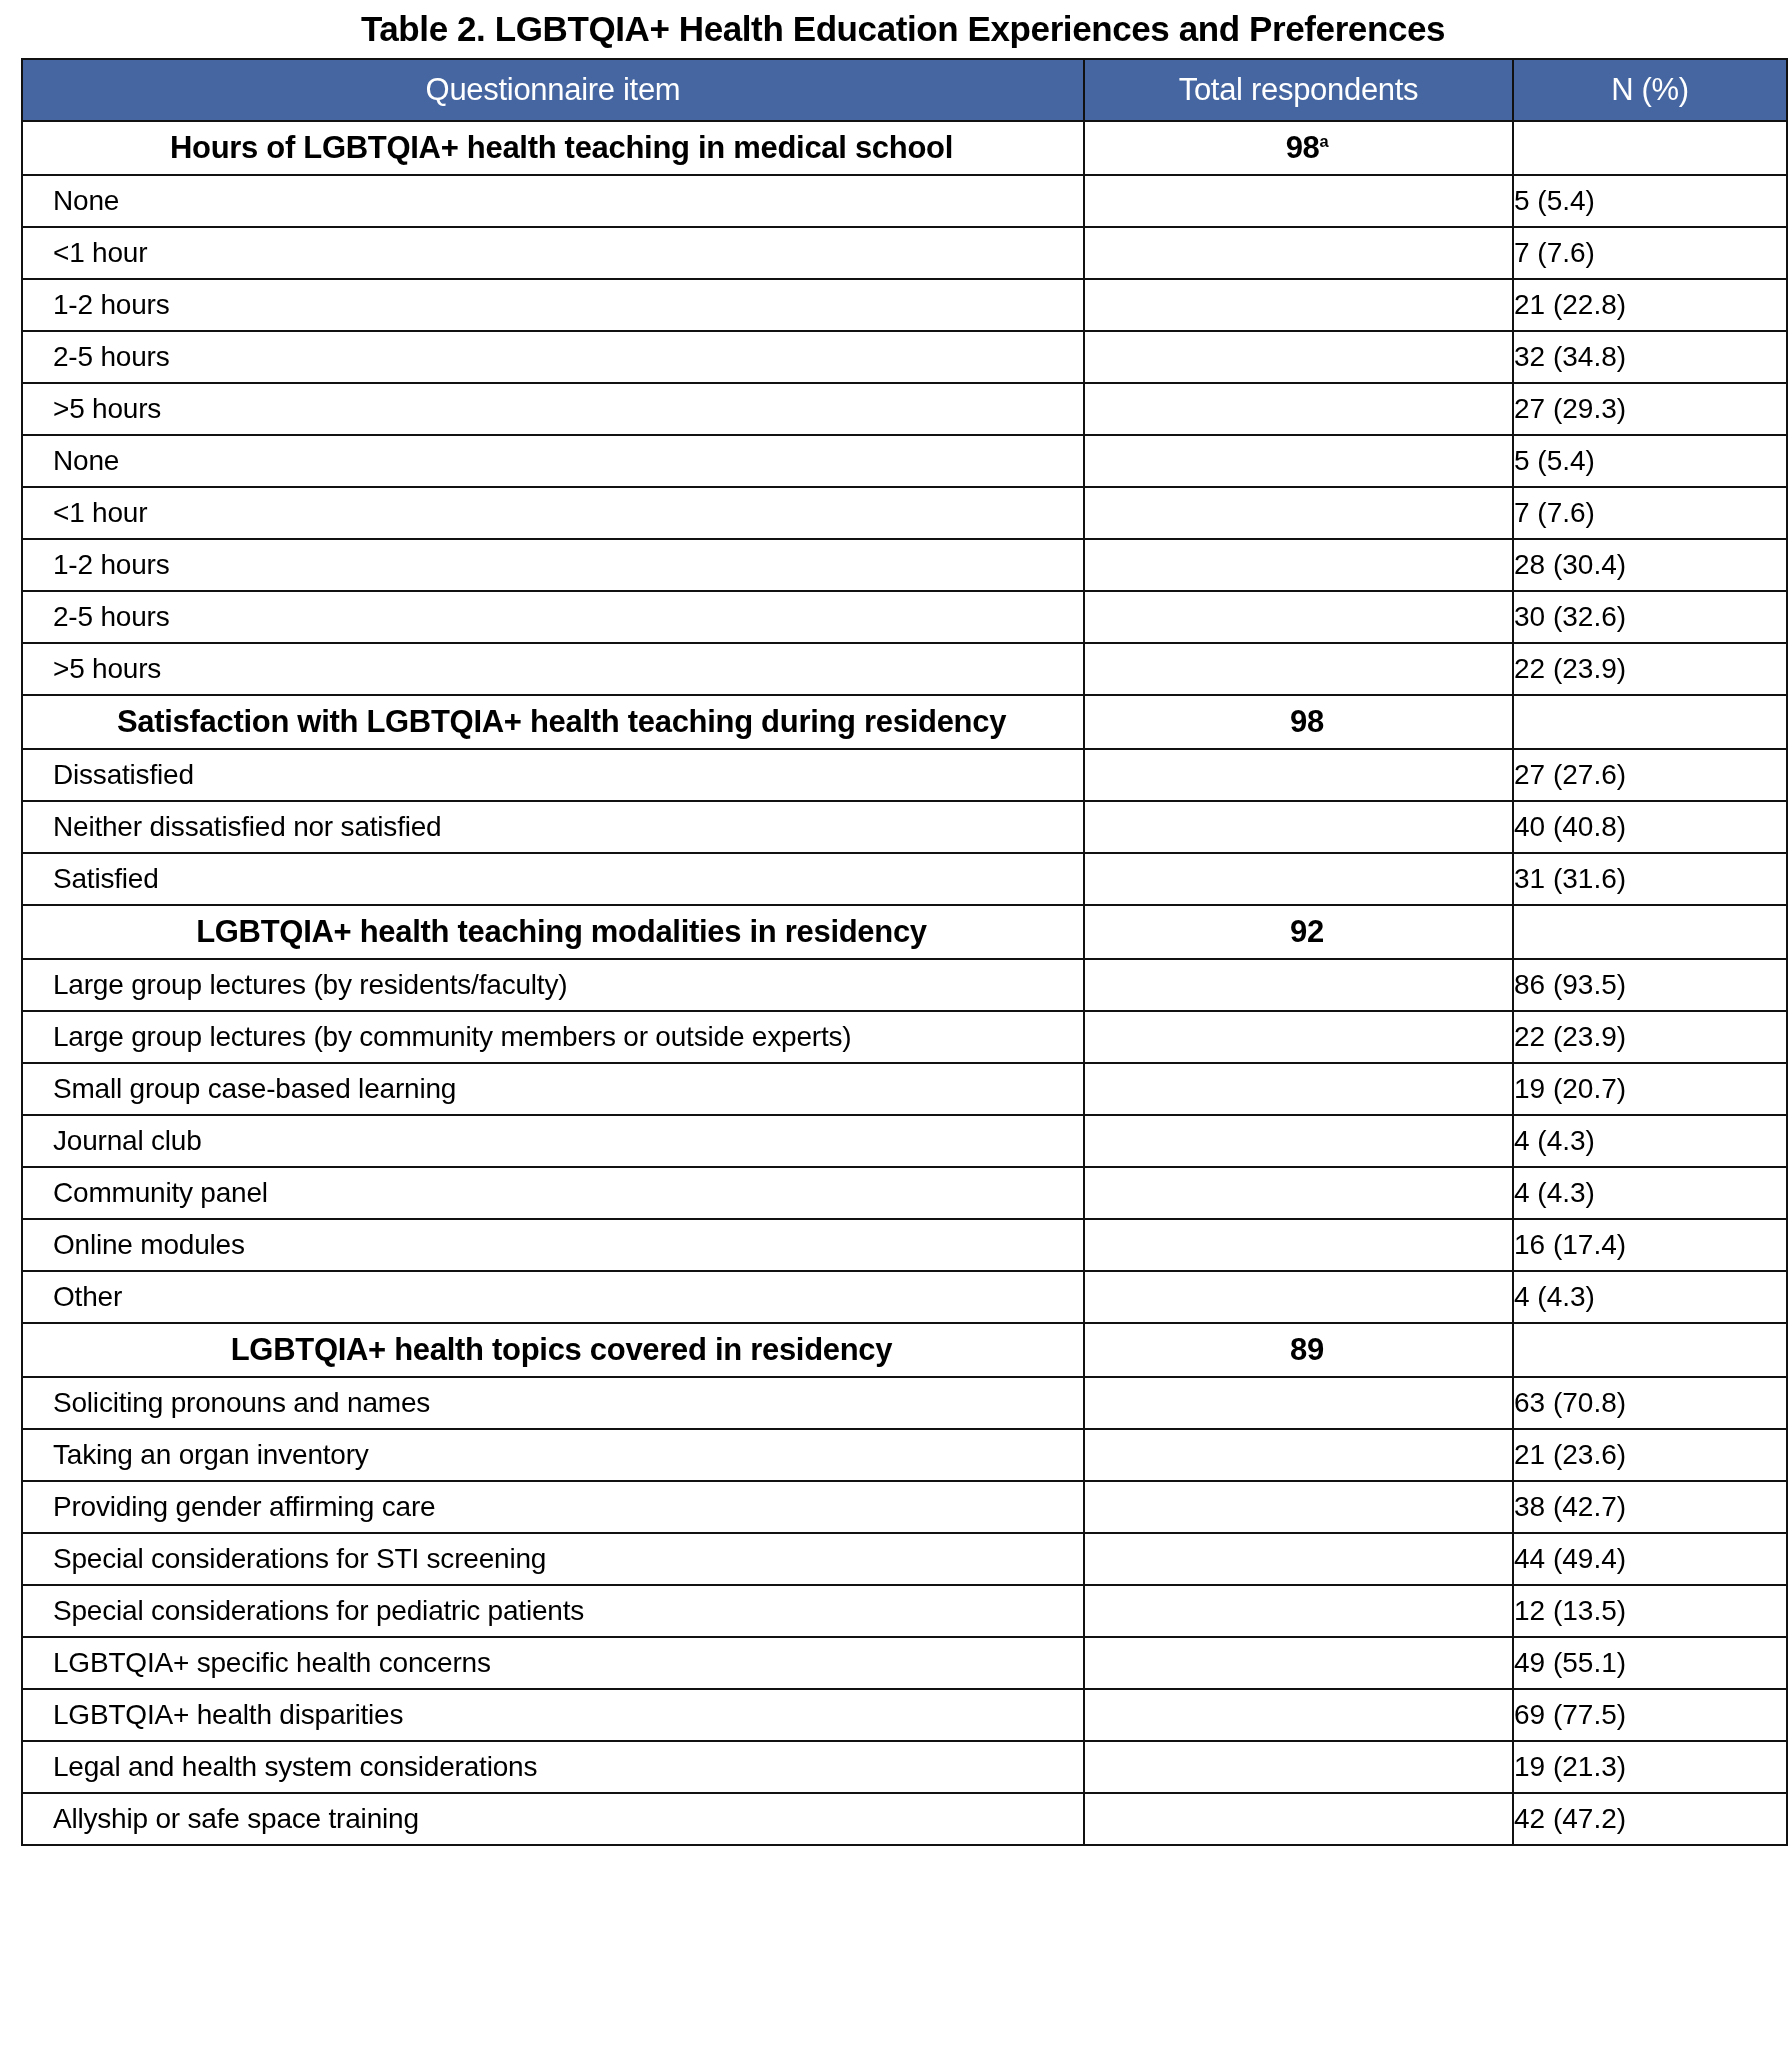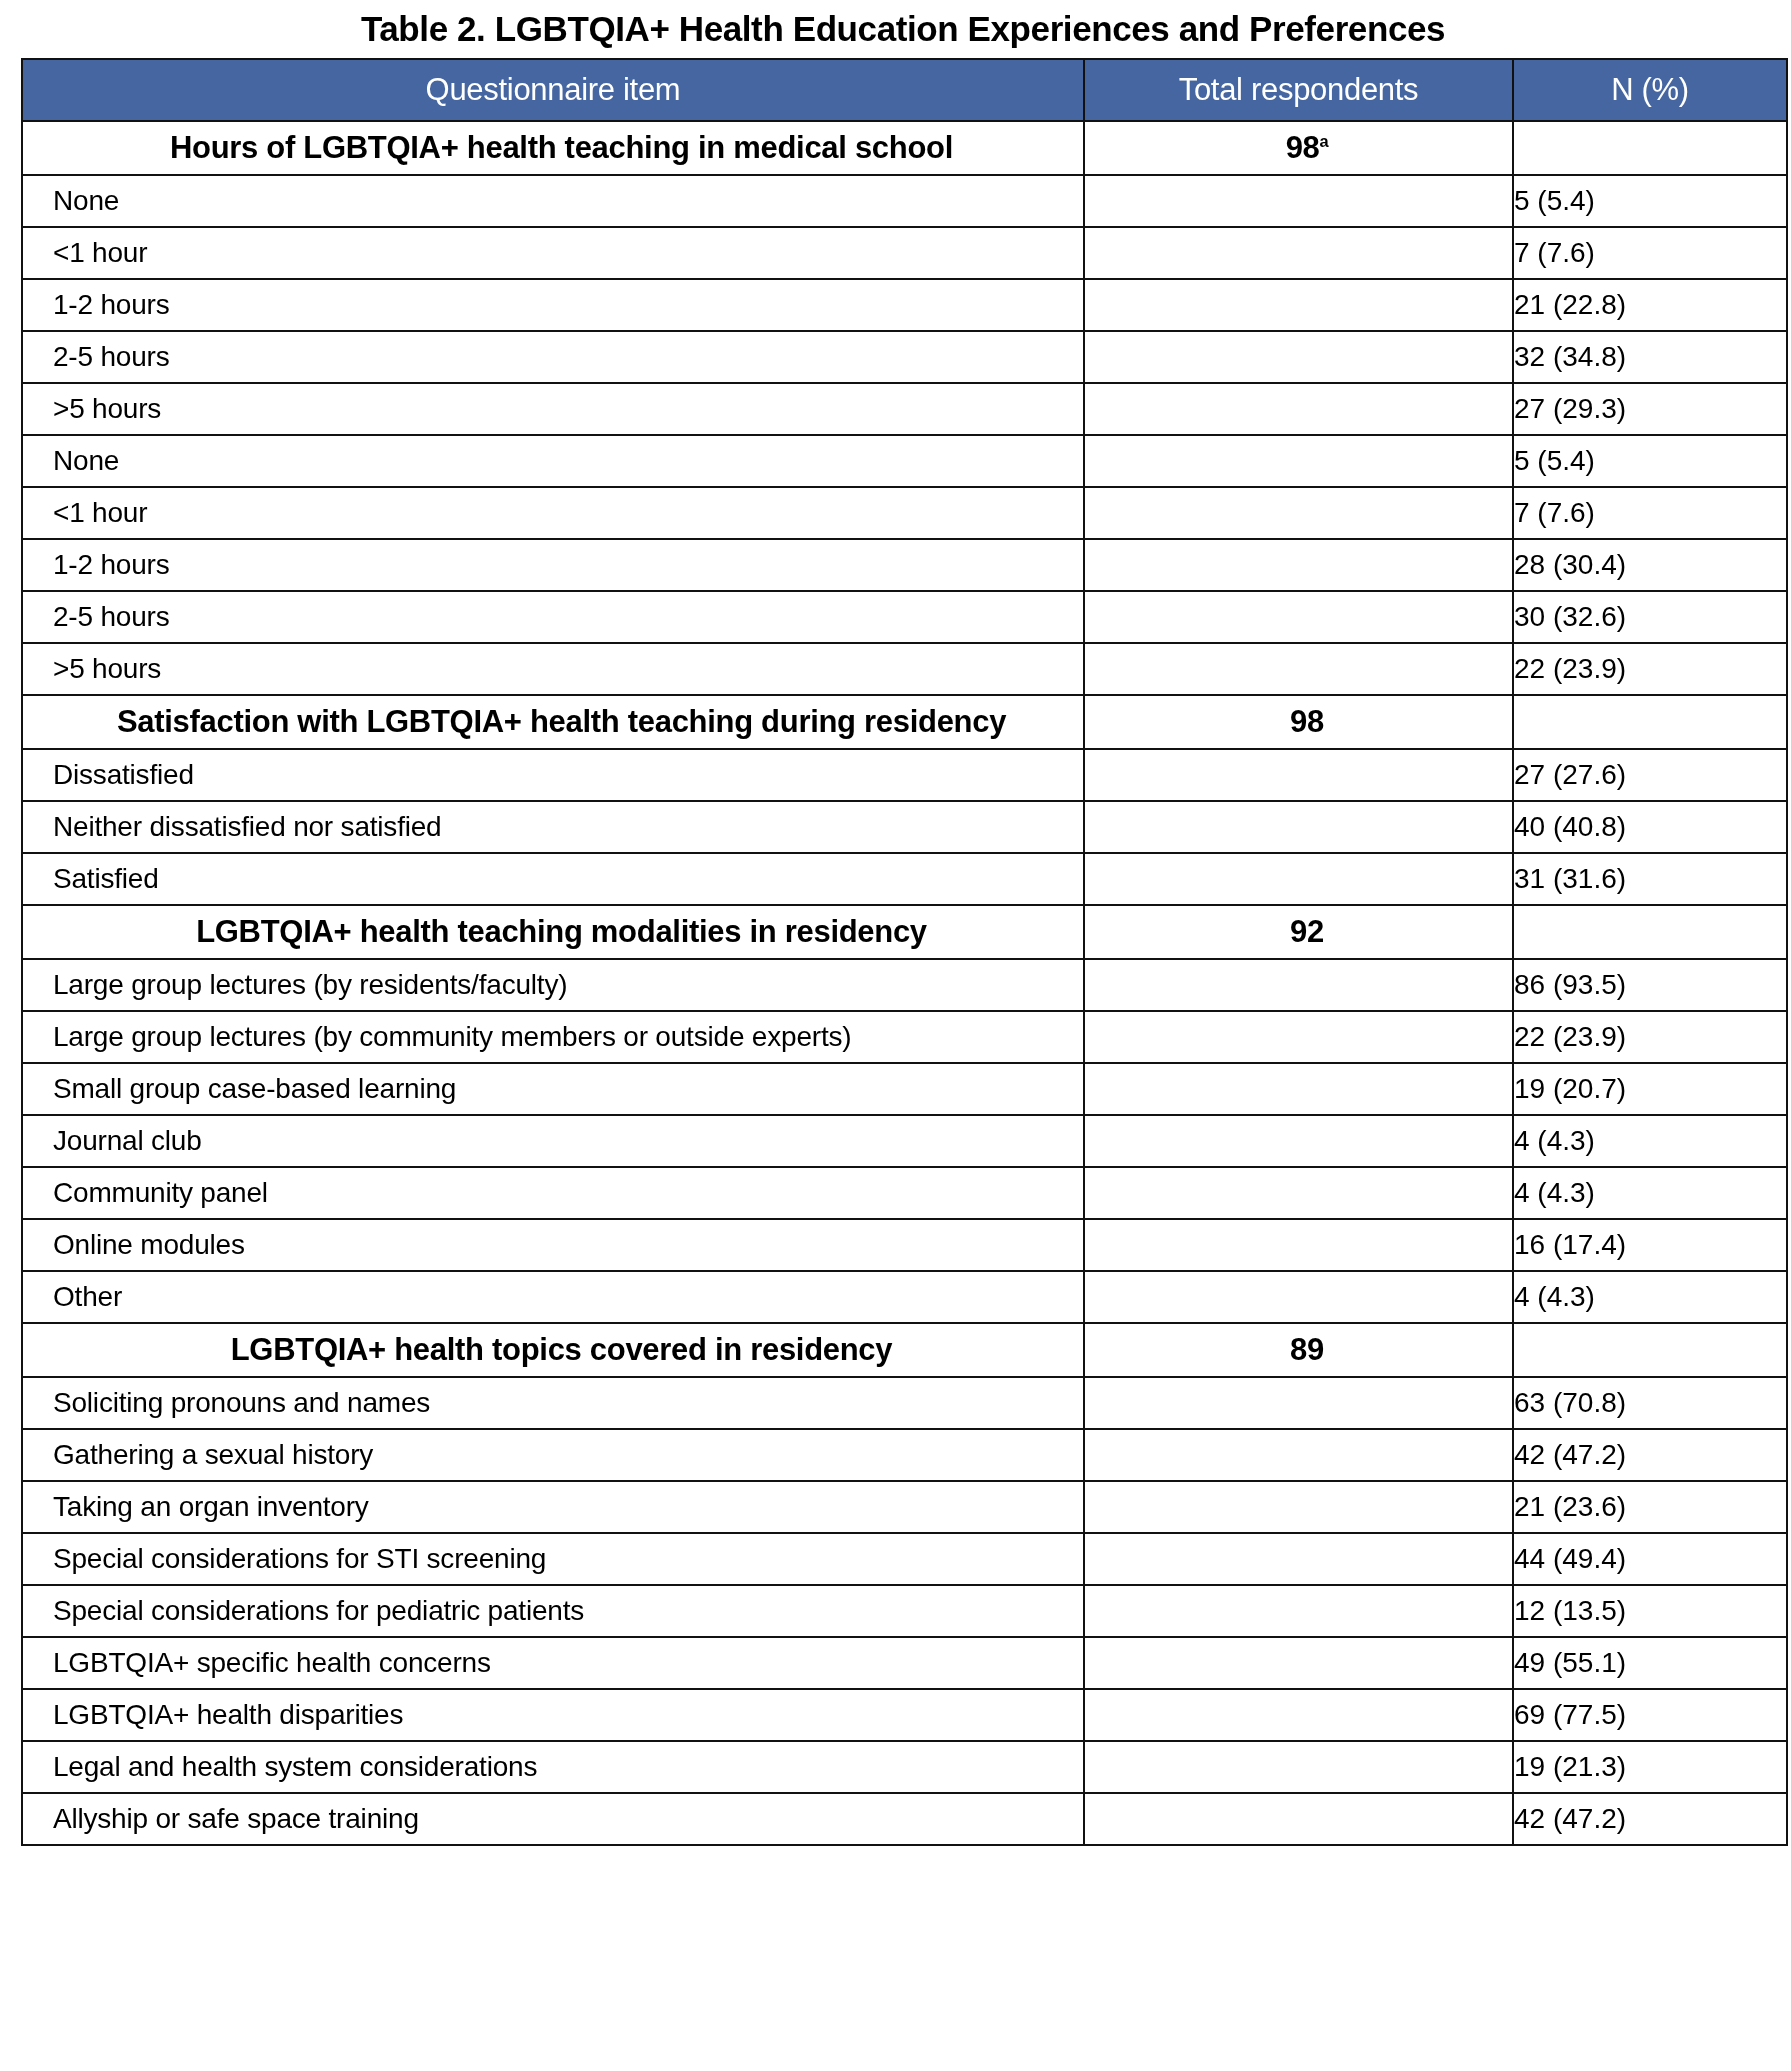--- a/index.html
+++ b/index.html
@@ -157,28 +157,28 @@
         <td>LGBTQIA+ health topics covered in residency</td>
         <td><span>89</span></td>
         <td></td>
       </tr>
       <tr class="data">
         <td class="label">Soliciting pronouns and names</td>
         <td></td>
         <td class="val">63 (70.8)</td>
       </tr>
       <tr class="data">
-        <td class="label">Gathering a sexual history</td>
-        <td></td>
-        <td class="val">42 (47.2)</td>
-      </tr>
-      <tr class="data">
         <td class="label">Taking an organ inventory</td>
         <td></td>
         <td class="val">21 (23.6)</td>
+      </tr>
+      <tr class="data">
+        <td class="label">Providing gender affirming care</td>
+        <td></td>
+        <td class="val">38 (42.7)</td>
       </tr>
       <tr class="data">
         <td class="label">Special considerations for STI screening</td>
         <td></td>
         <td class="val">44 (49.4)</td>
       </tr>
       <tr class="data">
         <td class="label">Special considerations for pediatric patients</td>
         <td></td>
         <td class="val">12 (13.5)</td>

